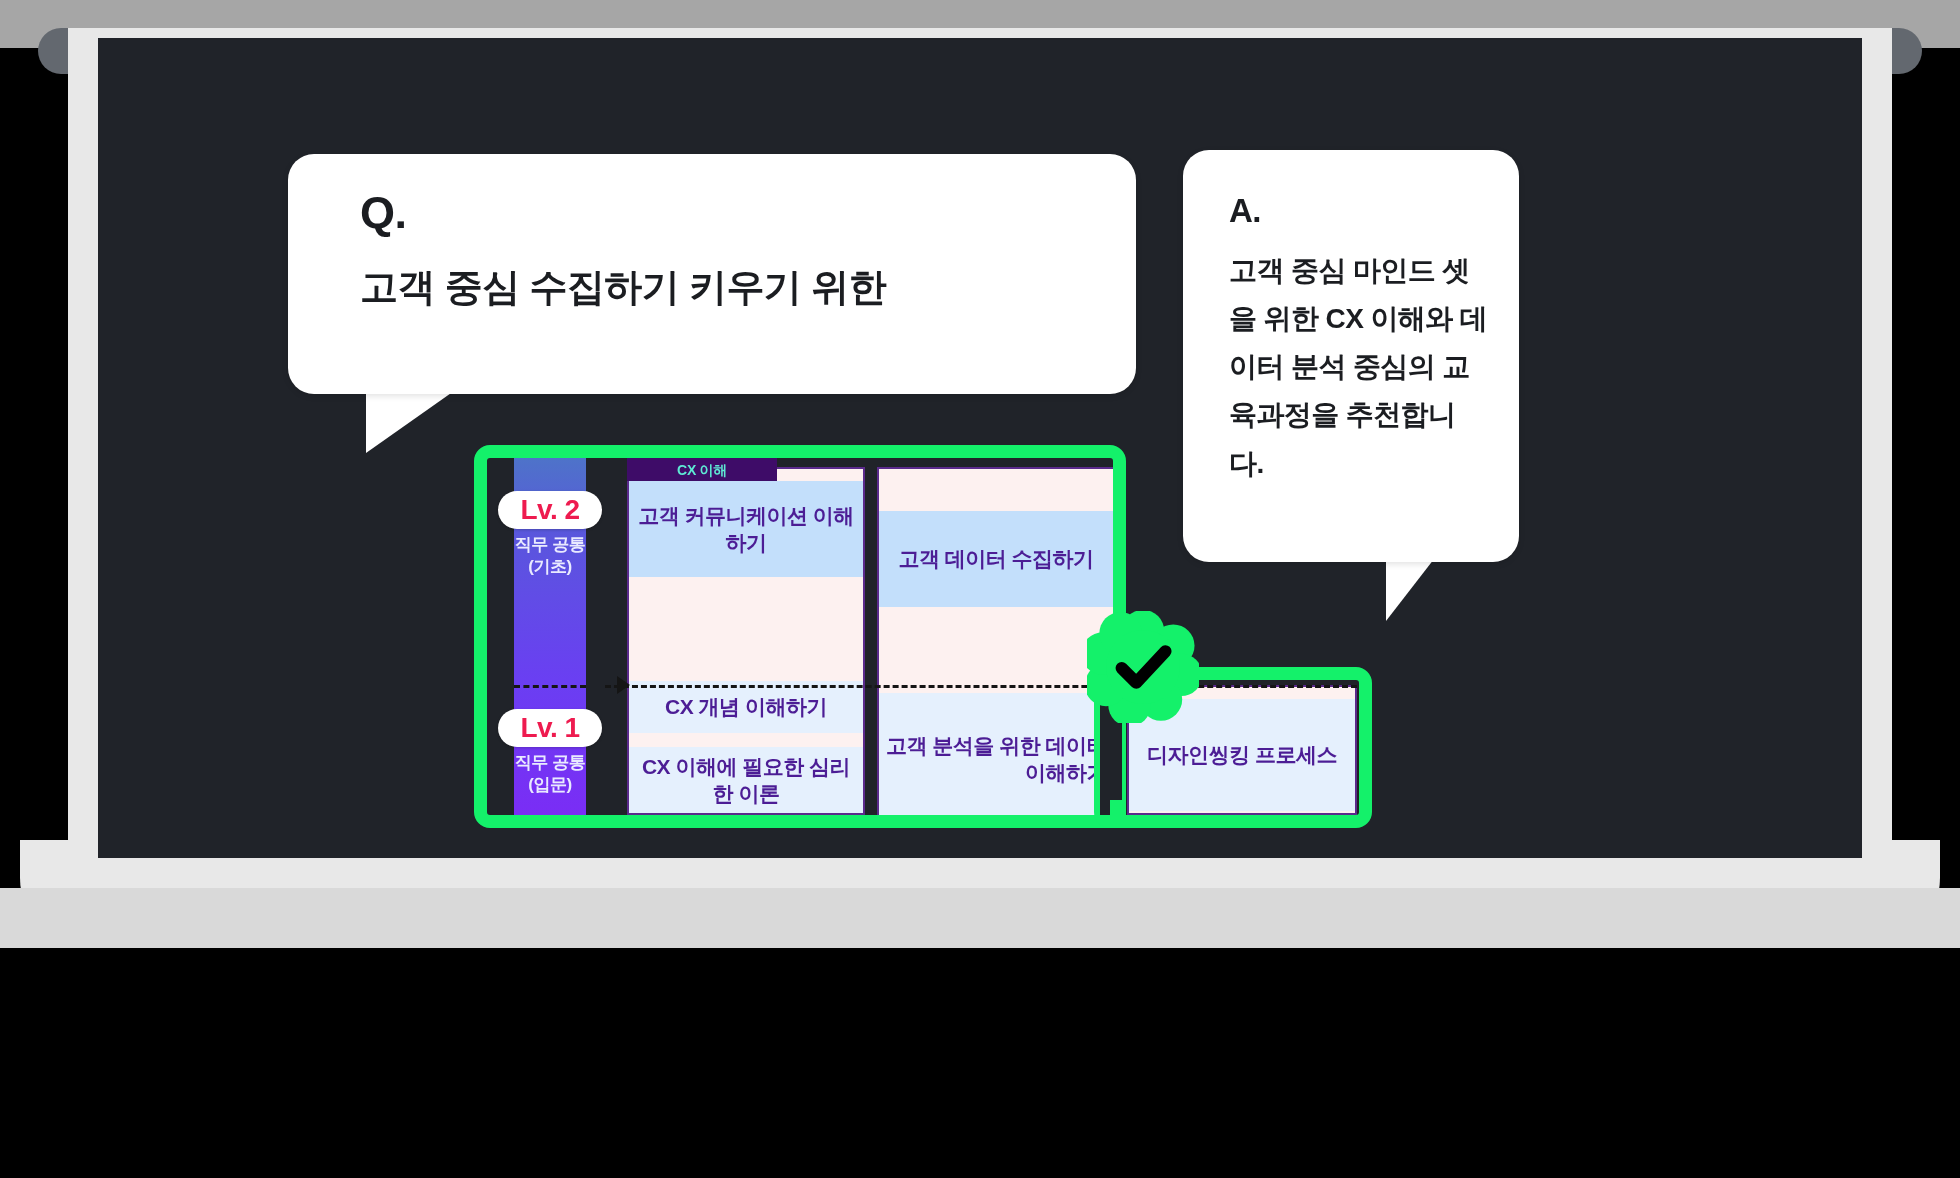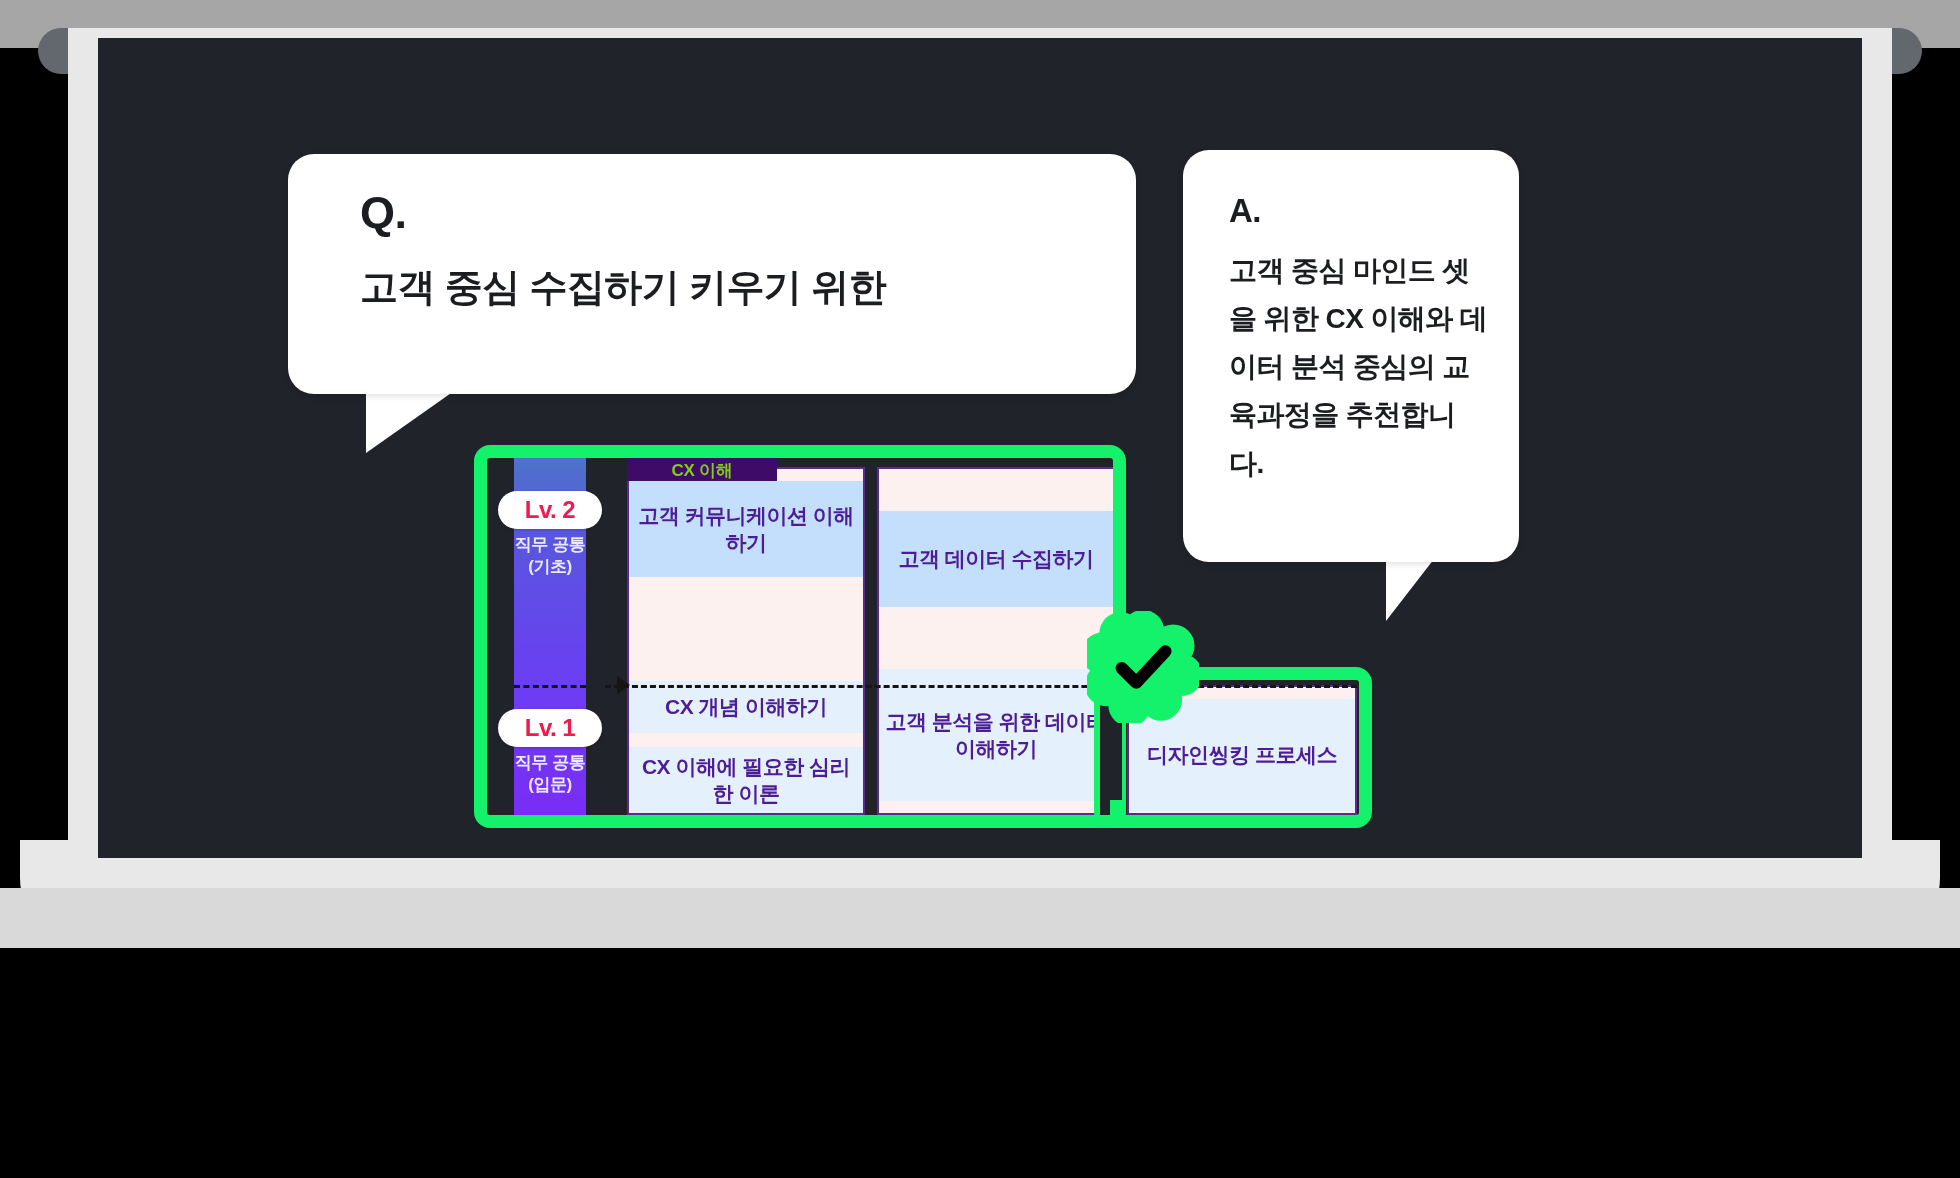--- a/index.html
+++ b/index.html
@@ -117,21 +117,21 @@
   .lvbar {
     position: absolute; left: 27px; top: 0px; width: 72px; height: 357px;
     background: linear-gradient(180deg, #4e73c9 0%, #5a56dd 22%, #6a3ff2 62%, #7a2df5 100%);
   }
   .lvpill {
     position: absolute; background: #ffffff; border-radius: 22px;
     height: 38px; width: 104px; left: 11px;
     display: flex; align-items: center; justify-content: center;
     box-shadow: 0 1px 3px rgba(0,0,0,0.2);
   }
-  .lvpill span { font-size: 24px; font-weight: bold; color: #ee1b4f; letter-spacing: -0.5px; }
+  .lvpill span { font-size: 28px; font-weight: bold; color: #ee1b4f; letter-spacing: -0.5px; }
   .lvpill.p2 { top: 33px; }
   .lvpill.p1 { top: 251px; }
   .lvsub {
     position: absolute; left: 11px; width: 104px; text-align: center;
     color: #e9eaff; font-size: 17px; font-weight: bold; line-height: 1.28;
     letter-spacing: -0.4px;
   }
   .lvsub.s2 { top: 76px; }
   .lvsub.s1 { top: 294px; }
 
@@ -144,41 +144,41 @@
   .col.c1 { left: 0px;   width: 238px; }
   .col.c2 { left: 250px; width: 238px; }
   .col.c3 { left: 500px; width: 230px; top: 218px; height: 130px; }
 
   .col-tab {
     position: absolute; left: -2px; top: -24px; width: 150px; height: 36px;
     background: #3e0c68; border-radius: 8px 14px 0 0;
     display: flex; align-items: center; justify-content: center;
     z-index: 4;
   }
-  .col-tab span { color: #84cc16; font-size: 17px; font-weight: bold; letter-spacing: -0.3px; margin-top: 15px; }
+  .col-tab span { color: #5eead4; font-size: 14px; font-weight: bold; letter-spacing: -0.3px; margin-top: 15px; }
 
   .cell {
     position: absolute; left: 0; width: 100%;
     display: flex; align-items: center; justify-content: center;
     text-align: center;
   }
   .cell span {
     font-size: 21px; font-weight: bold; color: #4c1d95;
     letter-spacing: -0.5px; line-height: 1.3; padding: 0 6px;
   }
   .cell.lv2 { background: #c3dffb; }
   .cell.lv1 { background: #e5f0fd; }
 
   
   .c1 .k1 { top: 12px;  height: 96px; }
   .c1 .k2 { top: 212px; height: 52px; }
   .c1 .k3 { top: 278px; height: 66px; }
   
   .c2 .k1 { top: 42px;  height: 96px; }
-  .c2 .k2 { top: 200px; height: 132px; }
+  .c2 .k2 { top: 224px; height: 132px; text-align: right; }
   
   .c3 .k1 { top: 12px;  height: 112px; text-align: right; }
 
   
   .dashline {
     position: absolute; left: 118px; top: 227px; width: 752px; height: 0;
     border-top: 3px dashed #151515;
   }
   .dash-arrow {
     position: absolute; left: 130px; top: 218px;

